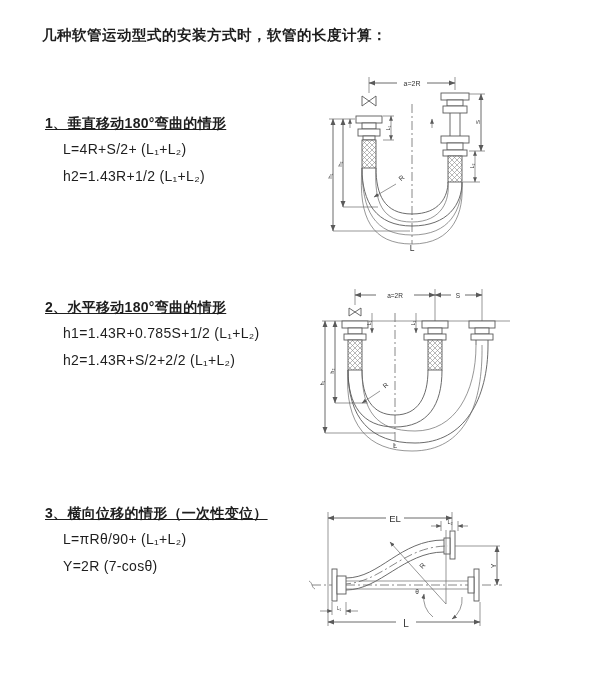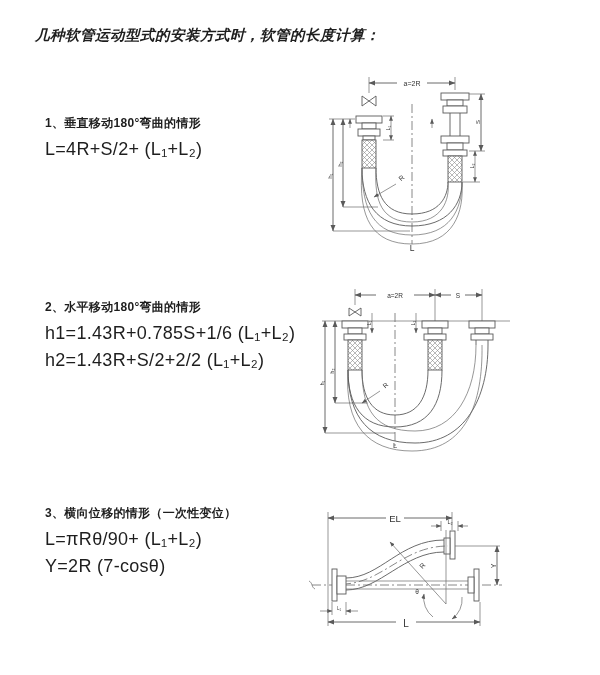--- a/index.html
+++ b/index.html
@@ -2,50 +2,51 @@
 <html><head>
 <meta charset="utf-8">
 <style>
   html,body{margin:0;padding:0;}
   body{
     width:600px;height:675px;position:relative;overflow:hidden;
     background:#ffffff;color:#1e1e1e;
     font-family:"Liberation Sans","DejaVu Sans",sans-serif;
   }
   .title{
-    position:absolute;left:35px;top:26px;
-    font-size:14.5px;font-weight:bold;letter-spacing:.5px;white-space:nowrap;font-style:italic;
+    position:absolute;left:42px;top:26px;
+    font-size:14.5px;font-weight:bold;letter-spacing:.5px;white-space:nowrap;
   }
   .section{position:absolute;left:45px;}
   #s1{top:110px}#s2{top:294px}#s3{top:500px}
-  .heading{font-size:12px;font-weight:bold;line-height:26px;white-space:nowrap;letter-spacing:.3px;}
-  .formula{font-size:18px;line-height:27px;white-space:nowrap;letter-spacing:.3px;}
+  .heading{font-size:14px;font-weight:bold;line-height:26px;white-space:nowrap;letter-spacing:.3px;text-decoration:underline;}
+  .formula{font-size:14px;line-height:27px;margin-left:18px;white-space:nowrap;letter-spacing:.3px;}
   svg{position:absolute;}
   #d1{left:312px;top:70px}
   #d2{left:310px;top:283px}
   #d3{left:300px;top:500px}
   svg text{fill:#333;font-family:"Liberation Sans","DejaVu Sans",sans-serif;}
   .ln{stroke:#5a5a5a;stroke-width:.9;fill:none;}
   .thin{stroke:#6a6a6a;stroke-width:.7;fill:none;}
   .cl{stroke:#6a6a6a;stroke-width:.8;fill:none;stroke-dasharray:9 3 2 3;}
   .fit{stroke:#5a5a5a;stroke-width:.9;fill:#fff;}
 </style>
 </head>
 <body>
 
 <div class="title">几种软管运动型式的安装方式时，软管的长度计算：</div>
 
 <div class="section" id="s1">
   <div class="heading">1、垂直移动180°弯曲的情形</div>
   <div class="formula">L=4R+S/2+ (L₁+L₂)</div>
+  <div class="formula">h2=1.43R+1/2 (L₁+L₂)</div>
 </div>
 
 <div class="section" id="s2">
   <div class="heading">2、水平移动180°弯曲的情形</div>
-  <div class="formula">h1=1.43R+0.785S+1/6 (L₁+L₂)</div>
+  <div class="formula">h1=1.43R+0.785S+1/2 (L₁+L₂)</div>
   <div class="formula">h2=1.43R+S/2+2/2 (L₁+L₂)</div>
 </div>
 
 <div class="section" id="s3">
   <div class="heading">3、横向位移的情形（一次性变位）</div>
   <div class="formula">L=πRθ/90+ (L₁+L₂)</div>
   <div class="formula">Y=2R (7-cosθ)</div>
 </div>
 
 <svg id="d1" width="282" height="185" viewBox="0 0 282 185">

